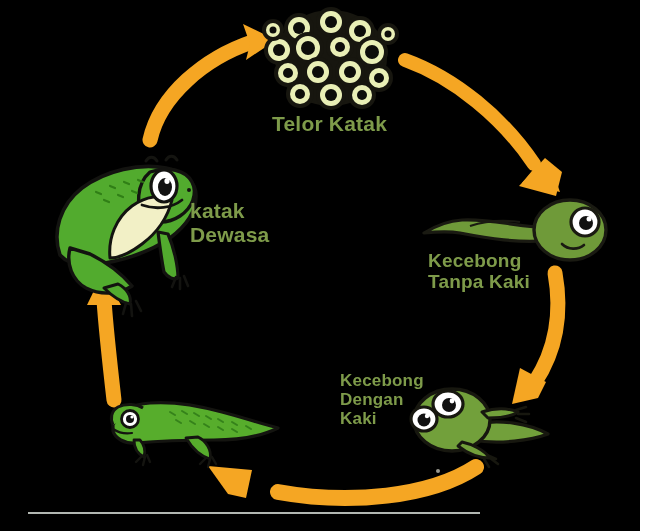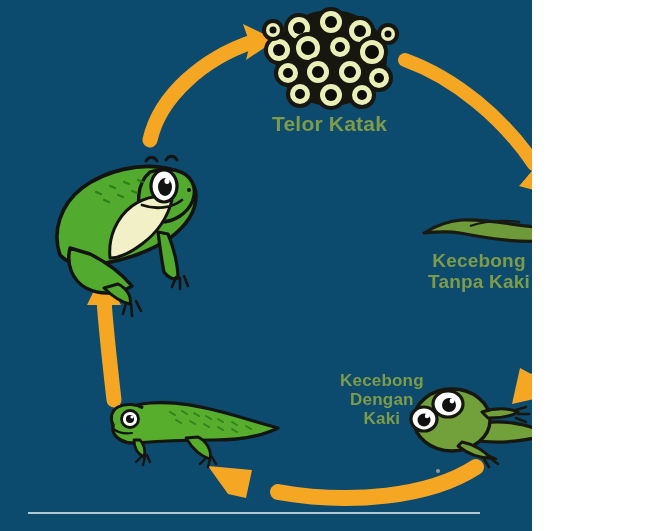--- a/index.html
+++ b/index.html
@@ -6,25 +6,24 @@
   html, body {
     margin: 0;
     padding: 0;
     background: #ffffff;
   }
   body {
     font-family: "Liberation Sans", sans-serif;
   }
   #stage {
     position: relative;
-    width: 532px;
+    width: 640px;
     height: 531px;
-    background: #0c4a6e;
+    background: #000000;
     overflow: hidden;
-    text-align: center;
   }
   #stage svg.layer {
     position: absolute;
     left: 0;
     top: 0;
     width: 660px;
     height: 531px;
   }
   .label {
     position: absolute;
@@ -265,14 +264,16 @@
   <div class="label" id="label-eggs">Telor Katak</div>
 
   <div class="label" id="label-tadpole-nolegs">Kecebong
 Tanpa Kaki</div>
 
   <div class="label" id="label-tadpole-legs">Kecebong
 Dengan
 Kaki</div>
 
 
+  <div class="label" id="label-adult-frog">katak
+Dewasa</div>
 
 </div>
 
 </body></html>

